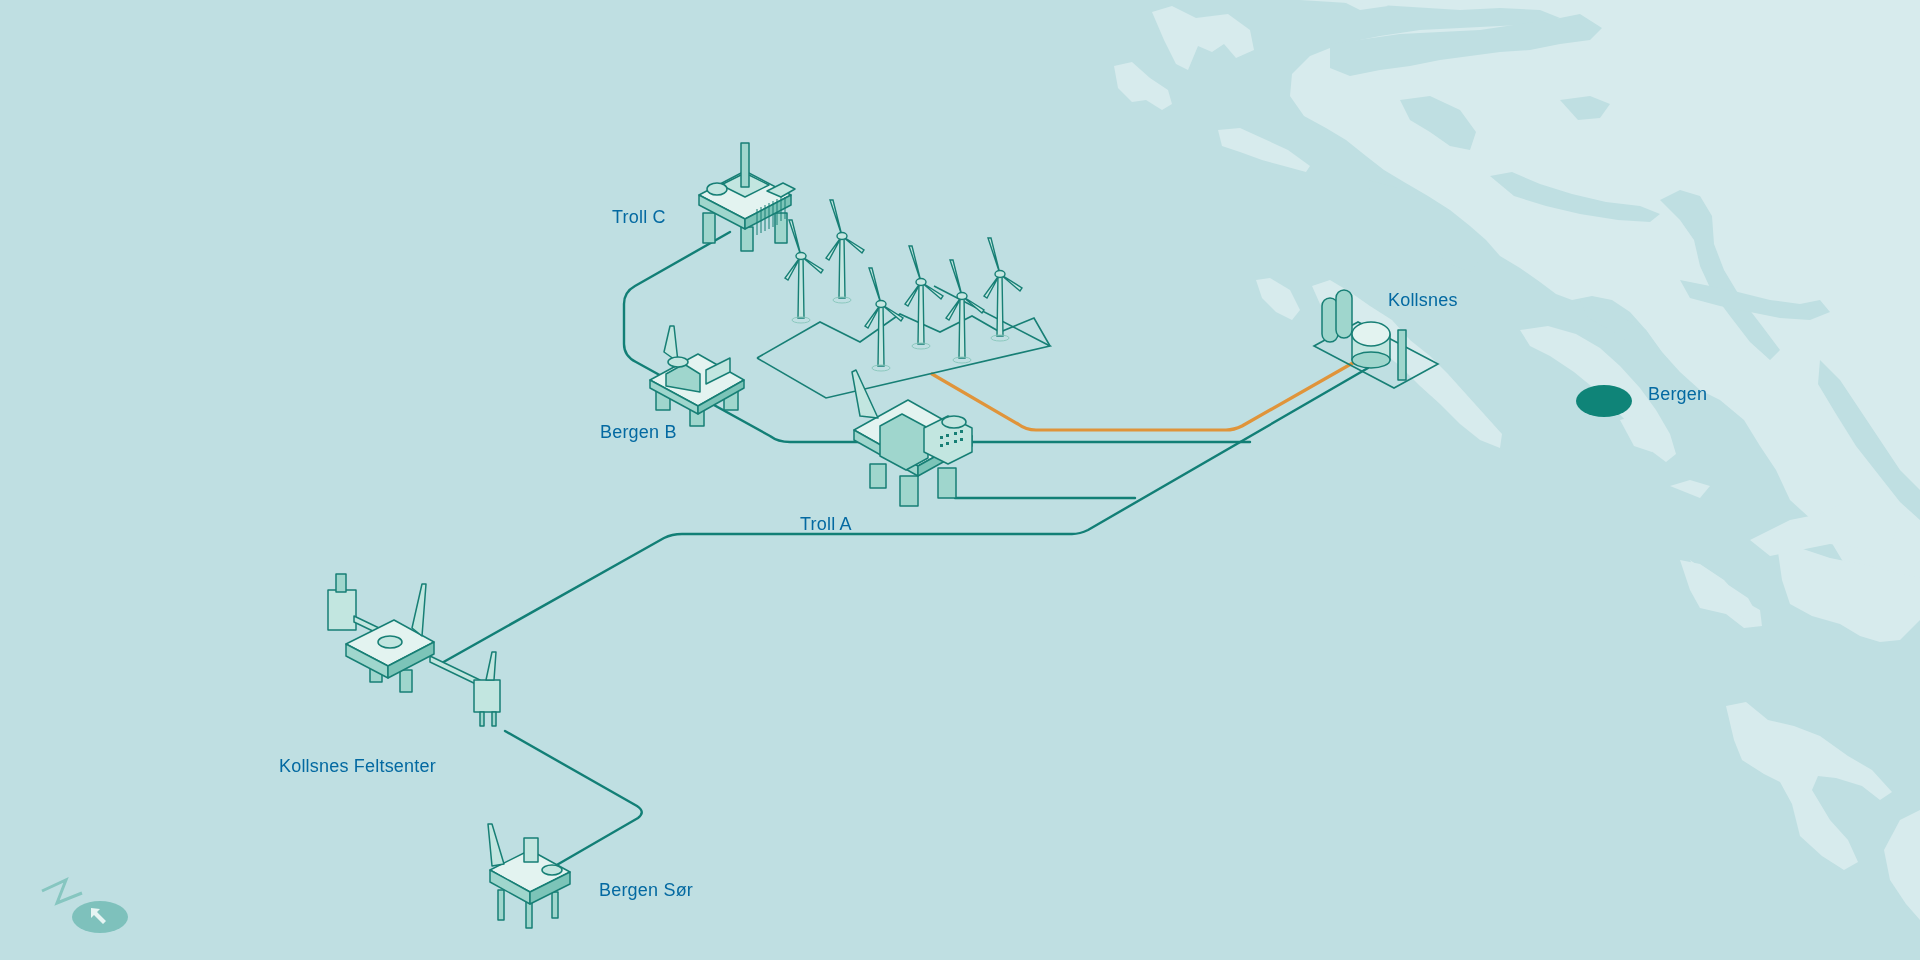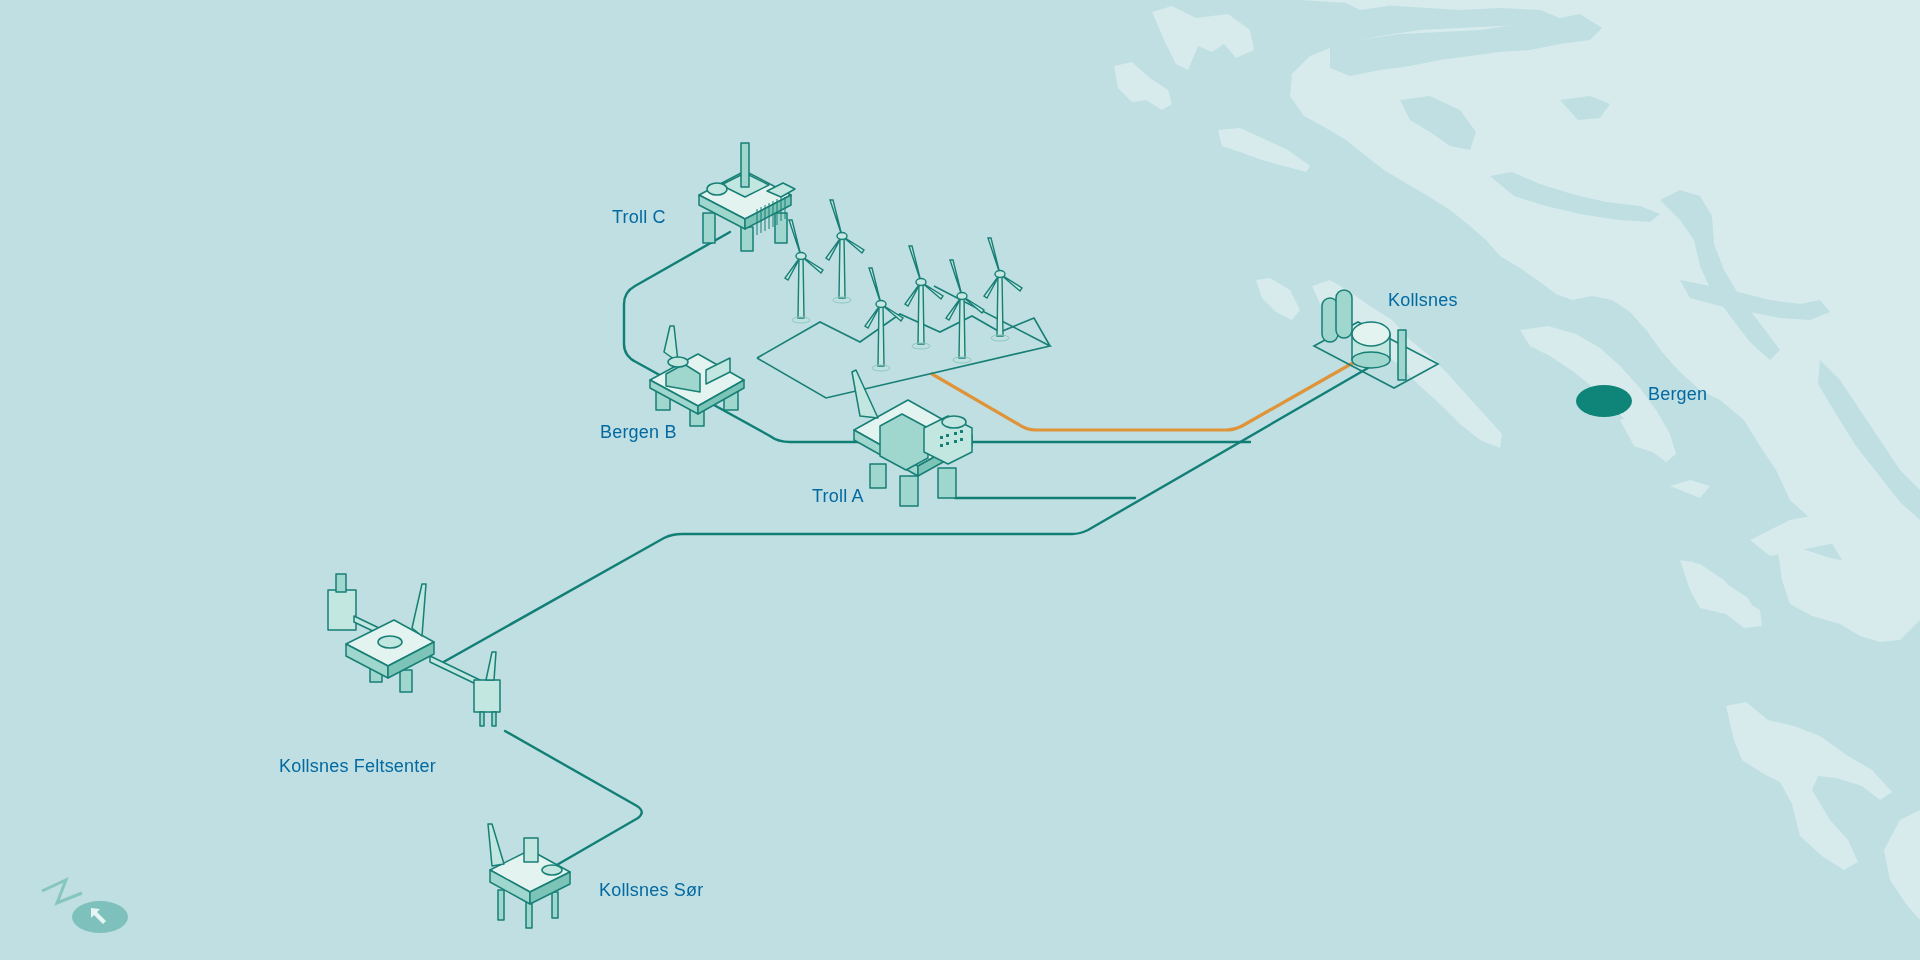--- a/index.html
+++ b/index.html
@@ -246,17 +246,17 @@
 
   <g>
     <path d="M42,891 L66,880 L57,903 L82,893" fill="none" stroke="#86c6c0" stroke-width="3" stroke-linejoin="miter"></path>
     <ellipse cx="100" cy="917" rx="28" ry="16" fill="#7ec1bc"></ellipse>
     <path d="M91,908 L91,918 L94,915 L103,924 L106,921 L97,912 L100,909 Z" fill="#e6f4f3"></path>
   </g>
 </svg>
 
 <div class="label" style="left:612px;top:208px;">Troll C</div>
 <div class="label" style="left:600px;top:423px;">Bergen B</div>
-<div class="label" style="left:800px;top:487px;margin-left:12px;">Troll A</div>
+<div class="label" style="left:800px;top:515px;">Troll A</div>
 <div class="label" style="left:1388px;top:291px;">Kollsnes</div>
 <div class="label" style="left:279px;top:757px;">Kollsnes Feltsenter</div>
-<div class="label" style="left:599px;top:881px;">Kollsnes Sør</div>
+<div class="label" style="left:599px;top:881px;">Bergen Sør</div>
 <div class="label" style="left:1648px;top:385px;">Bergen</div>
 
 </body></html>

